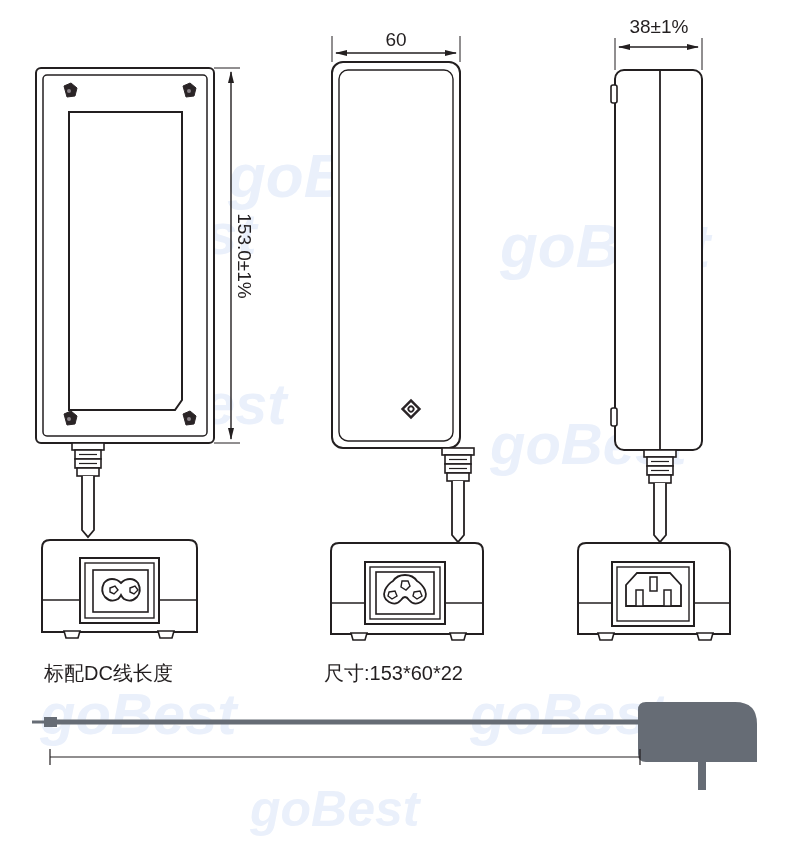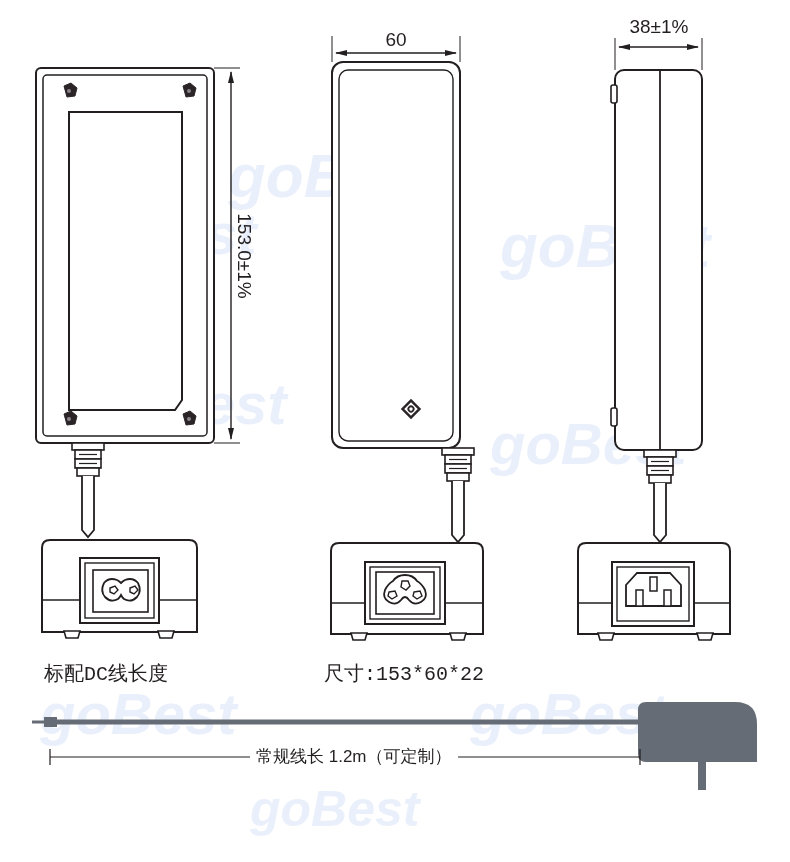--- a/index.html
+++ b/index.html
@@ -4,21 +4,21 @@
 <style>
   html,body{margin:0;padding:0;background:#ffffff;}
   body{width:790px;height:862px;position:relative;overflow:hidden;
        font-family:"Liberation Sans","DejaVu Sans",sans-serif;color:#231f20;}
   .stage{position:absolute;left:0;top:0;width:790px;height:862px;}
   svg{display:block;}
   .wm{position:absolute;pointer-events:none;user-select:none;
       font-family:"Liberation Sans","DejaVu Sans",sans-serif;
       font-weight:700;font-style:italic;color:#eaf0fb;white-space:nowrap;}
   .lbl{position:absolute;font-size:20px;color:#231f20;white-space:nowrap;
-       font-family:Liberation Mono, monospace;}
+       font-family:Liberation Sans, sans-serif;}
   .dimtxt{font-family:"Liberation Sans","DejaVu Sans",sans-serif;
           font-size:19px;fill:#231f20;}
   .cabletxt{position:absolute;font-size:17px;color:#231f20;white-space:nowrap;
             background:#fff;padding:0 6px;}
 </style>
 </head>
 <body>
 
 <div class="stage">
 
@@ -195,15 +195,14 @@
       <line x1="50" y1="749" x2="50" y2="765" stroke="#231f20" stroke-width="1.2"></line>
       <line x1="640" y1="749" x2="640" y2="765" stroke="#231f20" stroke-width="1.2"></line>
       <line x1="50" y1="757" x2="640" y2="757" stroke="#231f20" stroke-width="1.2"></line>
     </g>
   </svg>
 
   <div class="lbl" style="left:44px;top:660px;">标配DC线长度</div>
 
   <div class="lbl" style="left:324px;top:660px;">尺寸:153*60*22</div>
 
-  <div class="cabletxt" style="left:250px;top:745px;">常规线长 1.2m（可定制）</div>
 
 </div>
 
 </body></html>

